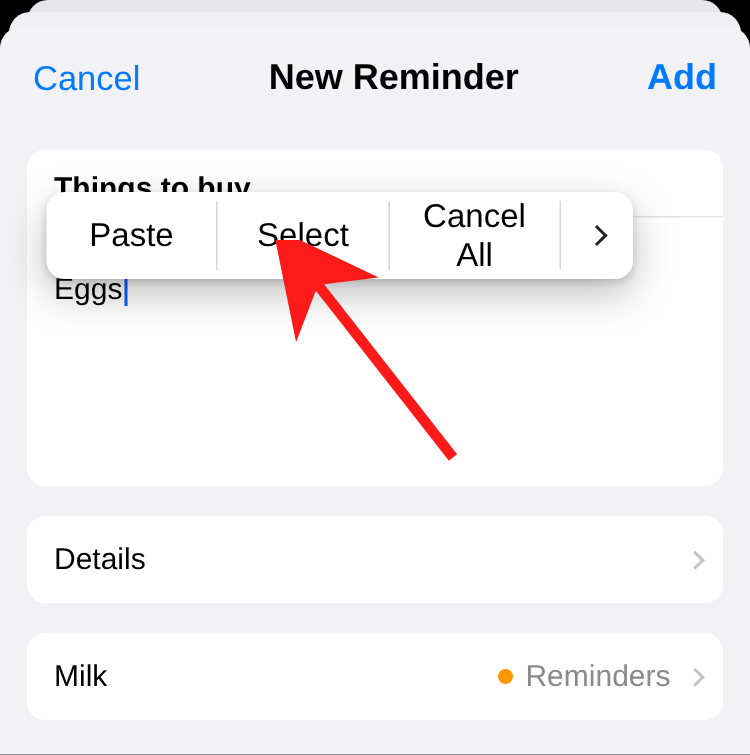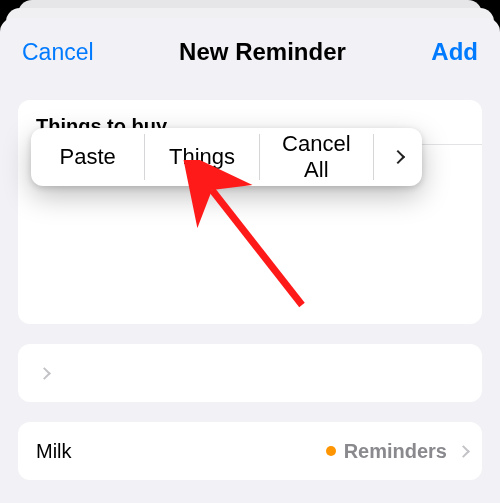--- a/index.html
+++ b/index.html
@@ -168,21 +168,20 @@
       cursor: pointer;
     }
     .row-label {
       font-size: 20px;
       color: #000;
     }
     .row-right {
       display: flex;
       align-items: center;
       gap: 8px;
-      font-weight: bold;
     }
     .list-dot {
       width: 10px;
       height: 10px;
       border-radius: 50%;
       background: #ff9500;
     }
     .list-name {
       font-size: 20px;
       color: #8a8a8e;
@@ -218,44 +217,46 @@
     <div class="header-title">New Reminder</div>
     <button class="header-add">Add</button>
   </div>
 
   <div class="content">
     <div class="card notes-card">
       <div class="title-field">Things to buy</div>
       <div class="divider"></div>
       <div class="notes-lines">
         <div class="notes-line">Bread</div>
+        <div class="notes-line"><span>Eggs</span><span class="cursor"></span></div>
       </div>
     </div>
 
     <div class="card row-card">
+      <div class="row-label">Details</div>
       <div class="row-right">
         <span class="chev-gray"></span>
       </div>
     </div>
 
     <div class="card row-card">
       <div class="row-label">Milk</div>
       <div class="row-right">
         <span class="list-dot"></span>
         <span class="list-name">Reminders</span>
         <span class="chev-gray"></span>
       </div>
     </div>
   </div>
 </div>
 
 <div class="callout">
   <button class="callout-item">Paste</button>
   <div class="callout-sep"></div>
-  <button class="callout-item">Things</button>
+  <button class="callout-item">Select</button>
   <div class="callout-sep"></div>
   <button class="callout-item">Cancel All</button>
   <div class="callout-sep"></div>
   <button class="callout-more">
     <span class="chev-right"></span>
   </button>
 </div>
 
 <svg class="annotation" viewBox="0 0 140 160">
   <defs>

